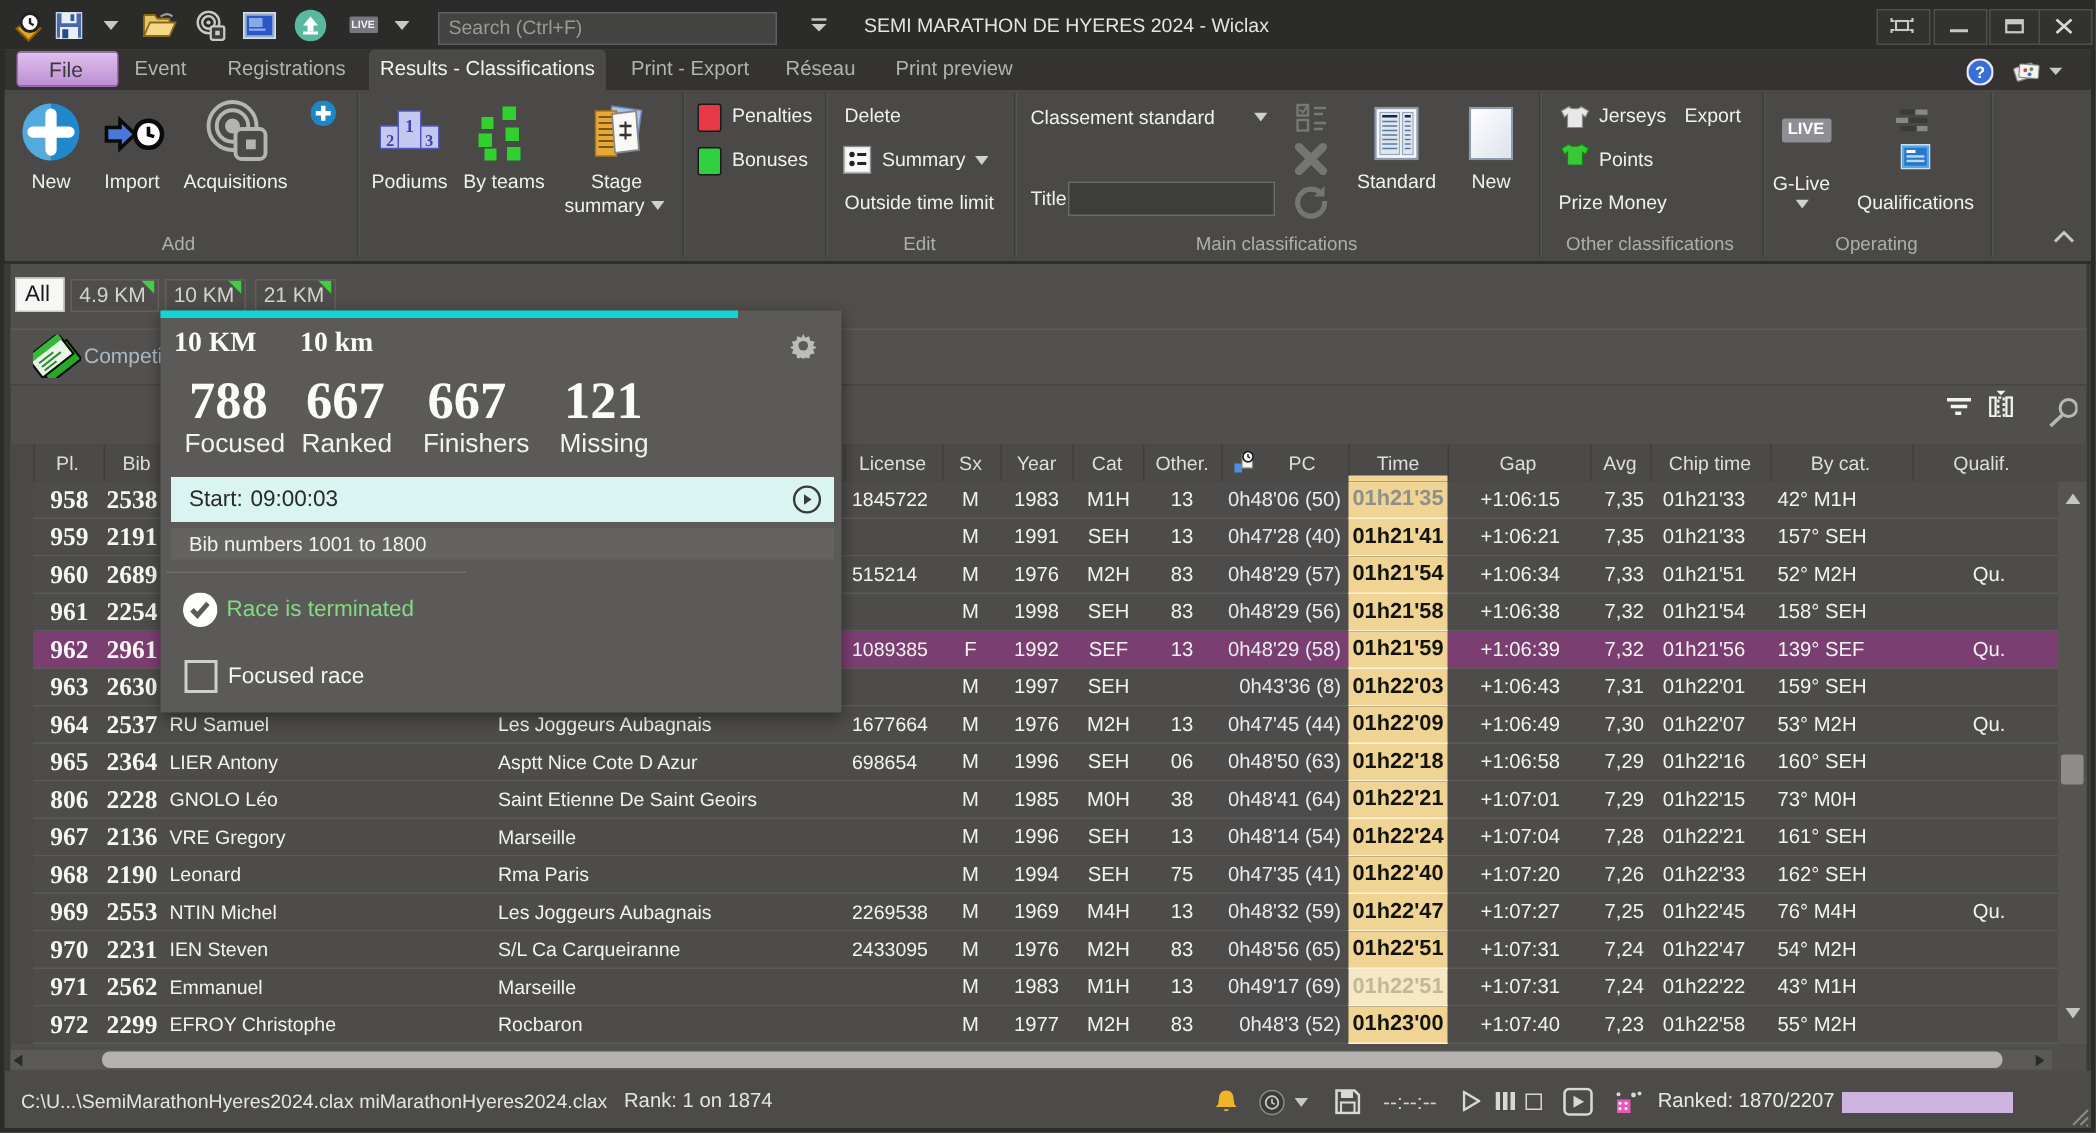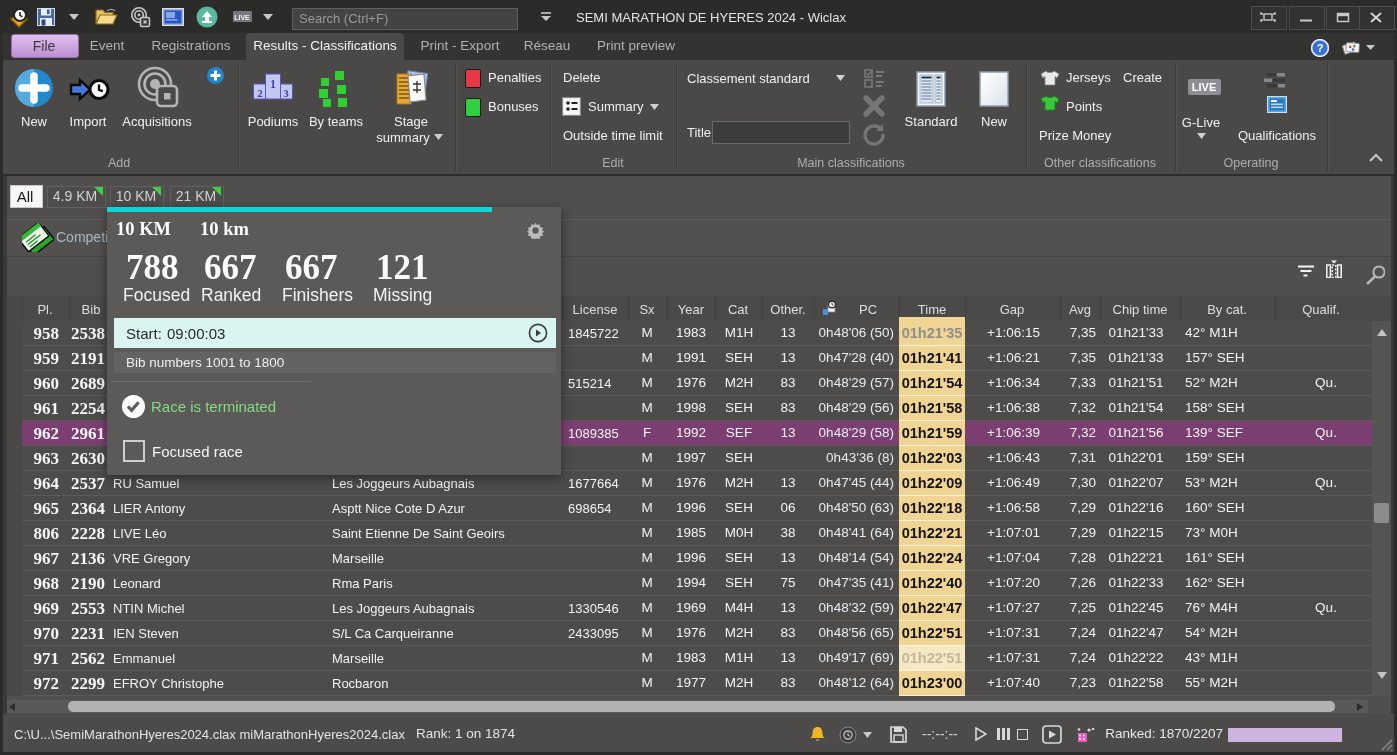--- a/index.html
+++ b/index.html
@@ -240,21 +240,21 @@
       <stop offset="0" stop-color="#ffffff"></stop>
       <stop offset="1" stop-color="#dde3ec"></stop>
     </linearGradient>
 <rect x="2" y="2" width="26" height="32" fill="url(#ng)"></rect>
 </svg>
 <div class="tx" style="left:994px;top:121px;transform:translate(-50%,-50%);font-size:13px;color:#f0f0ee;font-weight:normal;font-family:&quot;Liberation Sans&quot;,sans-serif;">New</div>
 <svg class="a" style="left:1040px;top:70px;" width="20" height="16" viewBox="0 0 20 16">
 <path d="M6 1 L1 4 L3 8 L5 6.5 V15 H15 V6.5 L17 8 L19 4 L14 1 C13 3 7 3 6 1 Z" fill="#e8e8e6" stroke="#888" stroke-width="0.8"></path>
 </svg>
 <div class="tx" style="left:1066px;top:77px;transform:translateY(-50%);font-size:13px;color:#f0f0ee;font-weight:normal;font-family:&quot;Liberation Sans&quot;,sans-serif;">Jerseys</div>
-<div class="tx" style="left:1123px;top:77px;transform:translateY(-50%);font-size:13px;color:#f0f0ee;font-weight:normal;font-family:&quot;Liberation Sans&quot;,sans-serif;">Create</div>
+<div class="tx" style="left:1123px;top:77px;transform:translateY(-50%);font-size:13px;color:#f0f0ee;font-weight:normal;font-family:&quot;Liberation Sans&quot;,sans-serif;">Export</div>
 <svg class="a" style="left:1040px;top:95px;" width="20" height="16" viewBox="0 0 20 16">
 <path d="M6 1 L1 4 L3 8 L5 6.5 V15 H15 V6.5 L17 8 L19 4 L14 1 C13 3 7 3 6 1 Z" fill="#38c838" stroke="#188018" stroke-width="0.8"></path>
 </svg>
 <div class="tx" style="left:1066px;top:106px;transform:translateY(-50%);font-size:13px;color:#f0f0ee;font-weight:normal;font-family:&quot;Liberation Sans&quot;,sans-serif;">Points</div>
 <div class="tx" style="left:1039px;top:135px;transform:translateY(-50%);font-size:13px;color:#f0f0ee;font-weight:normal;font-family:&quot;Liberation Sans&quot;,sans-serif;">Prize Money</div>
 <div class="a" style="left:1188px;top:79px;width:33px;height:16px;background:#8e8e94;border-radius:2px;"></div>
 <div class="tx" style="left:1204px;top:87px;transform:translate(-50%,-50%);font-size:11px;color:#ffffff;font-weight:bold;font-family:&quot;Liberation Sans&quot;,sans-serif;">LIVE</div>
 <div class="tx" style="left:1201px;top:122px;transform:translate(-50%,-50%);font-size:13px;color:#f0f0ee;font-weight:normal;font-family:&quot;Liberation Sans&quot;,sans-serif;">G-Live</div>
 <svg class="a" style="left:1197px;top:133px;" width="9" height="6" viewBox="0 0 9 6">
     <path d="M0 0 L9 0 L4.5 6 Z" fill="#d0d0ce"></path>
@@ -462,21 +462,21 @@
 <div class="tx" style="right:503px;top:508px;transform:translateY(-50%);font-size:13.5px;color:#e6ecf2;font-weight:normal;font-family:&quot;Liberation Sans&quot;,sans-serif;">0h48'50 (63)</div>
 <div class="tx" style="left:932px;top:508px;transform:translate(-50%,-50%);font-size:14.5px;color:#131311;font-weight:bold;font-family:&quot;Liberation Sans&quot;,sans-serif;">01h22'18</div>
 <div class="tx" style="right:357px;top:508px;transform:translateY(-50%);font-size:13.5px;color:#f2f2f0;font-weight:normal;font-family:&quot;Liberation Sans&quot;,sans-serif;">+1:06:58</div>
 <div class="tx" style="right:301px;top:508px;transform:translateY(-50%);font-size:13.5px;color:#f2f2f0;font-weight:normal;font-family:&quot;Liberation Sans&quot;,sans-serif;">7,29</div>
 <div class="tx" style="left:1136px;top:508px;transform:translate(-50%,-50%);font-size:13.5px;color:#f2f2f0;font-weight:normal;font-family:&quot;Liberation Sans&quot;,sans-serif;">01h22'16</div>
 <div class="tx" style="left:1185px;top:508px;transform:translateY(-50%);font-size:13.5px;color:#f2f2f0;font-weight:normal;font-family:&quot;Liberation Sans&quot;,sans-serif;">160° SEH</div>
 <div class="a" style="left:22px;top:521px;width:1350px;height:25px;background:#4d4c4a;border-bottom:1px solid #5b5a58;box-sizing:border-box;"></div>
 <div class="a" style="left:899px;top:521px;width:66px;height:25px;background:#f0d493;border-bottom:1px solid #fdf2d8;box-sizing:border-box;"></div>
 <div class="tx" style="right:1338px;top:533px;transform:translateY(-50%);font-size:17px;color:#f6f6f4;font-weight:bold;font-family:&quot;Liberation Serif&quot;,serif;">806</div>
 <div class="tx" style="right:1292px;top:533px;transform:translateY(-50%);font-size:17px;color:#f6f6f4;font-weight:bold;font-family:&quot;Liberation Serif&quot;,serif;">2228</div>
-<div class="tx" style="left:113px;top:533px;transform:translateY(-50%);font-size:13px;color:#f2f2f0;font-weight:normal;font-family:&quot;Liberation Sans&quot;,sans-serif;">LIVE Léo</div>
+<div class="tx" style="left:113px;top:533px;transform:translateY(-50%);font-size:13px;color:#f2f2f0;font-weight:normal;font-family:&quot;Liberation Sans&quot;,sans-serif;">GNOLO Léo</div>
 <div class="tx" style="left:332px;top:533px;transform:translateY(-50%);font-size:13px;color:#f2f2f0;font-weight:normal;font-family:&quot;Liberation Sans&quot;,sans-serif;">Saint Etienne De Saint Geoirs</div>
 <div class="tx" style="left:647px;top:533px;transform:translate(-50%,-50%);font-size:13.5px;color:#f2f2f0;font-weight:normal;font-family:&quot;Liberation Sans&quot;,sans-serif;">M</div>
 <div class="tx" style="left:691px;top:533px;transform:translate(-50%,-50%);font-size:13.5px;color:#f2f2f0;font-weight:normal;font-family:&quot;Liberation Sans&quot;,sans-serif;">1985</div>
 <div class="tx" style="left:739px;top:533px;transform:translate(-50%,-50%);font-size:13.5px;color:#f2f2f0;font-weight:normal;font-family:&quot;Liberation Sans&quot;,sans-serif;">M0H</div>
 <div class="tx" style="left:788px;top:533px;transform:translate(-50%,-50%);font-size:13.5px;color:#f2f2f0;font-weight:normal;font-family:&quot;Liberation Sans&quot;,sans-serif;">38</div>
 <div class="tx" style="right:503px;top:533px;transform:translateY(-50%);font-size:13.5px;color:#e6ecf2;font-weight:normal;font-family:&quot;Liberation Sans&quot;,sans-serif;">0h48'41 (64)</div>
 <div class="tx" style="left:932px;top:533px;transform:translate(-50%,-50%);font-size:14.5px;color:#131311;font-weight:bold;font-family:&quot;Liberation Sans&quot;,sans-serif;">01h22'21</div>
 <div class="tx" style="right:357px;top:533px;transform:translateY(-50%);font-size:13.5px;color:#f2f2f0;font-weight:normal;font-family:&quot;Liberation Sans&quot;,sans-serif;">+1:07:01</div>
 <div class="tx" style="right:301px;top:533px;transform:translateY(-50%);font-size:13.5px;color:#f2f2f0;font-weight:normal;font-family:&quot;Liberation Sans&quot;,sans-serif;">7,29</div>
 <div class="tx" style="left:1136px;top:533px;transform:translate(-50%,-50%);font-size:13.5px;color:#f2f2f0;font-weight:normal;font-family:&quot;Liberation Sans&quot;,sans-serif;">01h22'15</div>
@@ -512,21 +512,21 @@
 <div class="tx" style="right:357px;top:583px;transform:translateY(-50%);font-size:13.5px;color:#f2f2f0;font-weight:normal;font-family:&quot;Liberation Sans&quot;,sans-serif;">+1:07:20</div>
 <div class="tx" style="right:301px;top:583px;transform:translateY(-50%);font-size:13.5px;color:#f2f2f0;font-weight:normal;font-family:&quot;Liberation Sans&quot;,sans-serif;">7,26</div>
 <div class="tx" style="left:1136px;top:583px;transform:translate(-50%,-50%);font-size:13.5px;color:#f2f2f0;font-weight:normal;font-family:&quot;Liberation Sans&quot;,sans-serif;">01h22'33</div>
 <div class="tx" style="left:1185px;top:583px;transform:translateY(-50%);font-size:13.5px;color:#f2f2f0;font-weight:normal;font-family:&quot;Liberation Sans&quot;,sans-serif;">162° SEH</div>
 <div class="a" style="left:22px;top:596px;width:1350px;height:25px;background:#4d4c4a;border-bottom:1px solid #5b5a58;box-sizing:border-box;"></div>
 <div class="a" style="left:899px;top:596px;width:66px;height:25px;background:#f0d493;border-bottom:1px solid #fdf2d8;box-sizing:border-box;"></div>
 <div class="tx" style="right:1338px;top:608px;transform:translateY(-50%);font-size:17px;color:#f6f6f4;font-weight:bold;font-family:&quot;Liberation Serif&quot;,serif;">969</div>
 <div class="tx" style="right:1292px;top:608px;transform:translateY(-50%);font-size:17px;color:#f6f6f4;font-weight:bold;font-family:&quot;Liberation Serif&quot;,serif;">2553</div>
 <div class="tx" style="left:113px;top:608px;transform:translateY(-50%);font-size:13px;color:#f2f2f0;font-weight:normal;font-family:&quot;Liberation Sans&quot;,sans-serif;">NTIN Michel</div>
 <div class="tx" style="left:332px;top:608px;transform:translateY(-50%);font-size:13px;color:#f2f2f0;font-weight:normal;font-family:&quot;Liberation Sans&quot;,sans-serif;">Les Joggeurs Aubagnais</div>
-<div class="tx" style="left:568px;top:608px;transform:translateY(-50%);font-size:13px;color:#f2f2f0;font-weight:normal;font-family:&quot;Liberation Sans&quot;,sans-serif;">1330546</div>
+<div class="tx" style="left:568px;top:608px;transform:translateY(-50%);font-size:13px;color:#f2f2f0;font-weight:normal;font-family:&quot;Liberation Sans&quot;,sans-serif;">2269538</div>
 <div class="tx" style="left:647px;top:608px;transform:translate(-50%,-50%);font-size:13.5px;color:#f2f2f0;font-weight:normal;font-family:&quot;Liberation Sans&quot;,sans-serif;">M</div>
 <div class="tx" style="left:691px;top:608px;transform:translate(-50%,-50%);font-size:13.5px;color:#f2f2f0;font-weight:normal;font-family:&quot;Liberation Sans&quot;,sans-serif;">1969</div>
 <div class="tx" style="left:739px;top:608px;transform:translate(-50%,-50%);font-size:13.5px;color:#f2f2f0;font-weight:normal;font-family:&quot;Liberation Sans&quot;,sans-serif;">M4H</div>
 <div class="tx" style="left:788px;top:608px;transform:translate(-50%,-50%);font-size:13.5px;color:#f2f2f0;font-weight:normal;font-family:&quot;Liberation Sans&quot;,sans-serif;">13</div>
 <div class="tx" style="right:503px;top:608px;transform:translateY(-50%);font-size:13.5px;color:#e6ecf2;font-weight:normal;font-family:&quot;Liberation Sans&quot;,sans-serif;">0h48'32 (59)</div>
 <div class="tx" style="left:932px;top:608px;transform:translate(-50%,-50%);font-size:14.5px;color:#131311;font-weight:bold;font-family:&quot;Liberation Sans&quot;,sans-serif;">01h22'47</div>
 <div class="tx" style="right:357px;top:608px;transform:translateY(-50%);font-size:13.5px;color:#f2f2f0;font-weight:normal;font-family:&quot;Liberation Sans&quot;,sans-serif;">+1:07:27</div>
 <div class="tx" style="right:301px;top:608px;transform:translateY(-50%);font-size:13.5px;color:#f2f2f0;font-weight:normal;font-family:&quot;Liberation Sans&quot;,sans-serif;">7,25</div>
 <div class="tx" style="left:1136px;top:608px;transform:translate(-50%,-50%);font-size:13.5px;color:#f2f2f0;font-weight:normal;font-family:&quot;Liberation Sans&quot;,sans-serif;">01h22'45</div>
 <div class="tx" style="left:1185px;top:608px;transform:translateY(-50%);font-size:13.5px;color:#f2f2f0;font-weight:normal;font-family:&quot;Liberation Sans&quot;,sans-serif;">76° M4H</div>
@@ -567,21 +567,21 @@
 <div class="a" style="left:22px;top:671px;width:1350px;height:25px;background:#4d4c4a;border-bottom:1px solid #5b5a58;box-sizing:border-box;"></div>
 <div class="a" style="left:899px;top:671px;width:66px;height:25px;background:#f0d493;border-bottom:1px solid #fdf2d8;box-sizing:border-box;"></div>
 <div class="tx" style="right:1338px;top:683px;transform:translateY(-50%);font-size:17px;color:#f6f6f4;font-weight:bold;font-family:&quot;Liberation Serif&quot;,serif;">972</div>
 <div class="tx" style="right:1292px;top:683px;transform:translateY(-50%);font-size:17px;color:#f6f6f4;font-weight:bold;font-family:&quot;Liberation Serif&quot;,serif;">2299</div>
 <div class="tx" style="left:113px;top:683px;transform:translateY(-50%);font-size:13px;color:#f2f2f0;font-weight:normal;font-family:&quot;Liberation Sans&quot;,sans-serif;">EFROY Christophe</div>
 <div class="tx" style="left:332px;top:683px;transform:translateY(-50%);font-size:13px;color:#f2f2f0;font-weight:normal;font-family:&quot;Liberation Sans&quot;,sans-serif;">Rocbaron</div>
 <div class="tx" style="left:647px;top:683px;transform:translate(-50%,-50%);font-size:13.5px;color:#f2f2f0;font-weight:normal;font-family:&quot;Liberation Sans&quot;,sans-serif;">M</div>
 <div class="tx" style="left:691px;top:683px;transform:translate(-50%,-50%);font-size:13.5px;color:#f2f2f0;font-weight:normal;font-family:&quot;Liberation Sans&quot;,sans-serif;">1977</div>
 <div class="tx" style="left:739px;top:683px;transform:translate(-50%,-50%);font-size:13.5px;color:#f2f2f0;font-weight:normal;font-family:&quot;Liberation Sans&quot;,sans-serif;">M2H</div>
 <div class="tx" style="left:788px;top:683px;transform:translate(-50%,-50%);font-size:13.5px;color:#f2f2f0;font-weight:normal;font-family:&quot;Liberation Sans&quot;,sans-serif;">83</div>
-<div class="tx" style="right:503px;top:683px;transform:translateY(-50%);font-size:13.5px;color:#e6ecf2;font-weight:normal;font-family:&quot;Liberation Sans&quot;,sans-serif;">0h48'12 (64)</div>
+<div class="tx" style="right:503px;top:683px;transform:translateY(-50%);font-size:13.5px;color:#e6ecf2;font-weight:normal;font-family:&quot;Liberation Sans&quot;,sans-serif;">0h48'3 (52)</div>
 <div class="tx" style="left:932px;top:683px;transform:translate(-50%,-50%);font-size:14.5px;color:#131311;font-weight:bold;font-family:&quot;Liberation Sans&quot;,sans-serif;">01h23'00</div>
 <div class="tx" style="right:357px;top:683px;transform:translateY(-50%);font-size:13.5px;color:#f2f2f0;font-weight:normal;font-family:&quot;Liberation Sans&quot;,sans-serif;">+1:07:40</div>
 <div class="tx" style="right:301px;top:683px;transform:translateY(-50%);font-size:13.5px;color:#f2f2f0;font-weight:normal;font-family:&quot;Liberation Sans&quot;,sans-serif;">7,23</div>
 <div class="tx" style="left:1136px;top:683px;transform:translate(-50%,-50%);font-size:13.5px;color:#f2f2f0;font-weight:normal;font-family:&quot;Liberation Sans&quot;,sans-serif;">01h22'58</div>
 <div class="tx" style="left:1185px;top:683px;transform:translateY(-50%);font-size:13.5px;color:#f2f2f0;font-weight:normal;font-family:&quot;Liberation Sans&quot;,sans-serif;">55° M2H</div>
 <svg class="a" style="left:1297px;top:265px;" width="18" height="13" viewBox="0 0 18 13">
 <path d="M1 1.5 h16 M3.5 6 h11 M6.5 10.5 h4" stroke="#f2f2f0" stroke-width="2.2"></path>
   </svg>
 <svg class="a" style="left:1326px;top:260px;" width="16" height="18" viewBox="0 0 16 18">
 <path d="M5 0.5 h6 L8 3.5 Z" fill="#f2f2f0"></path>

